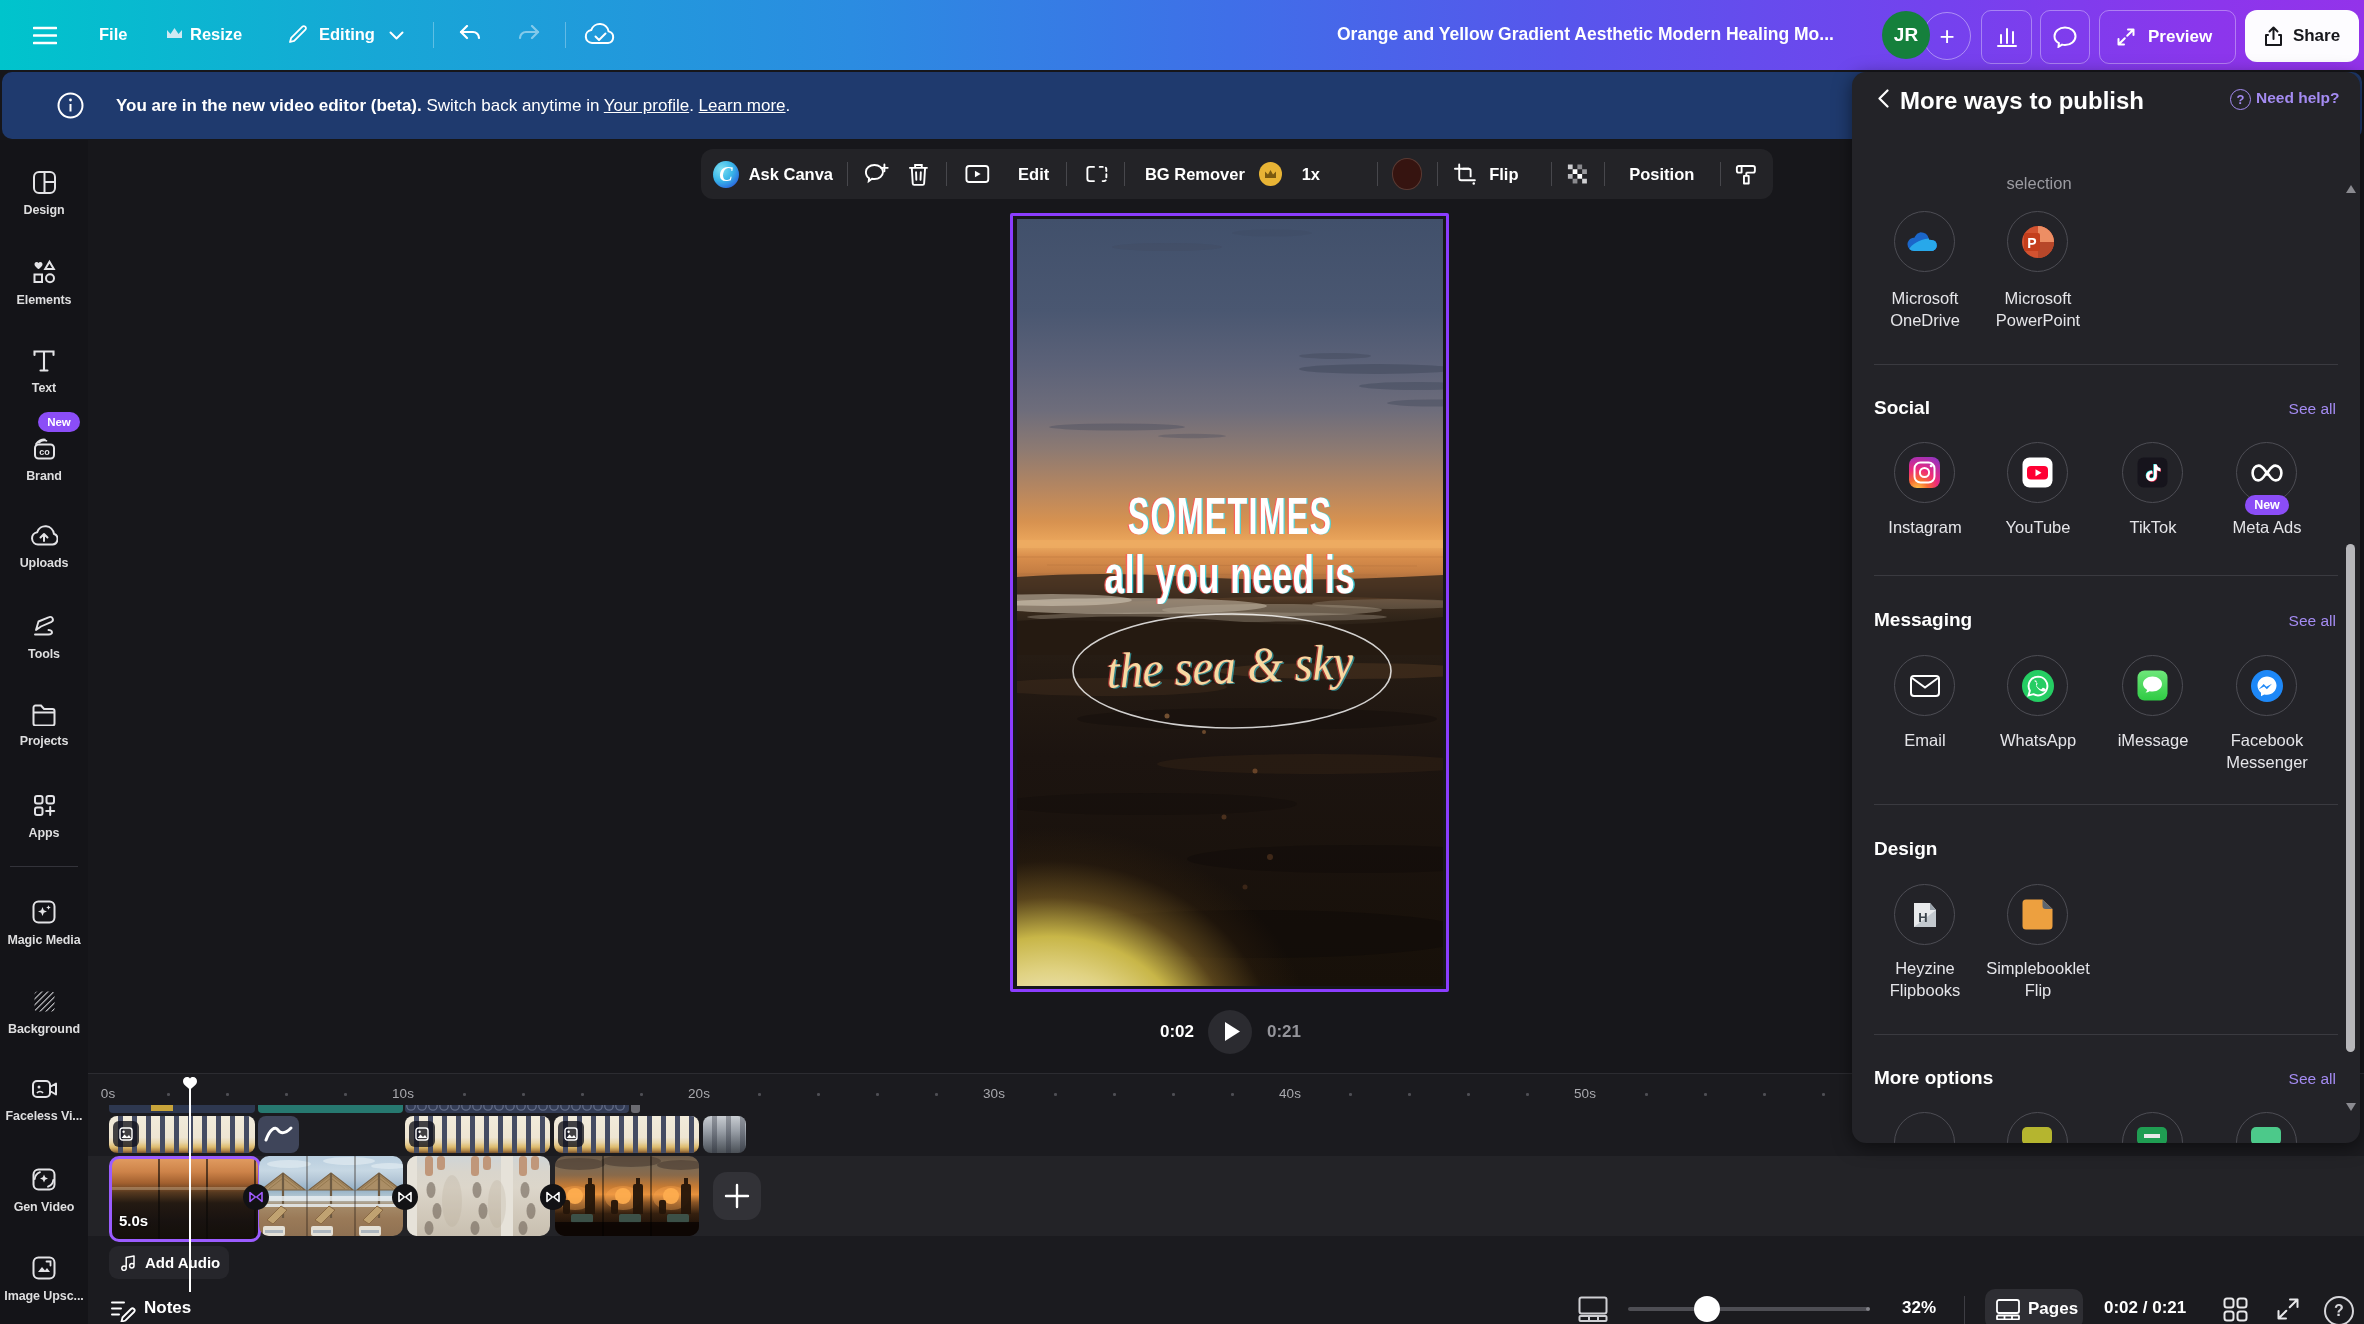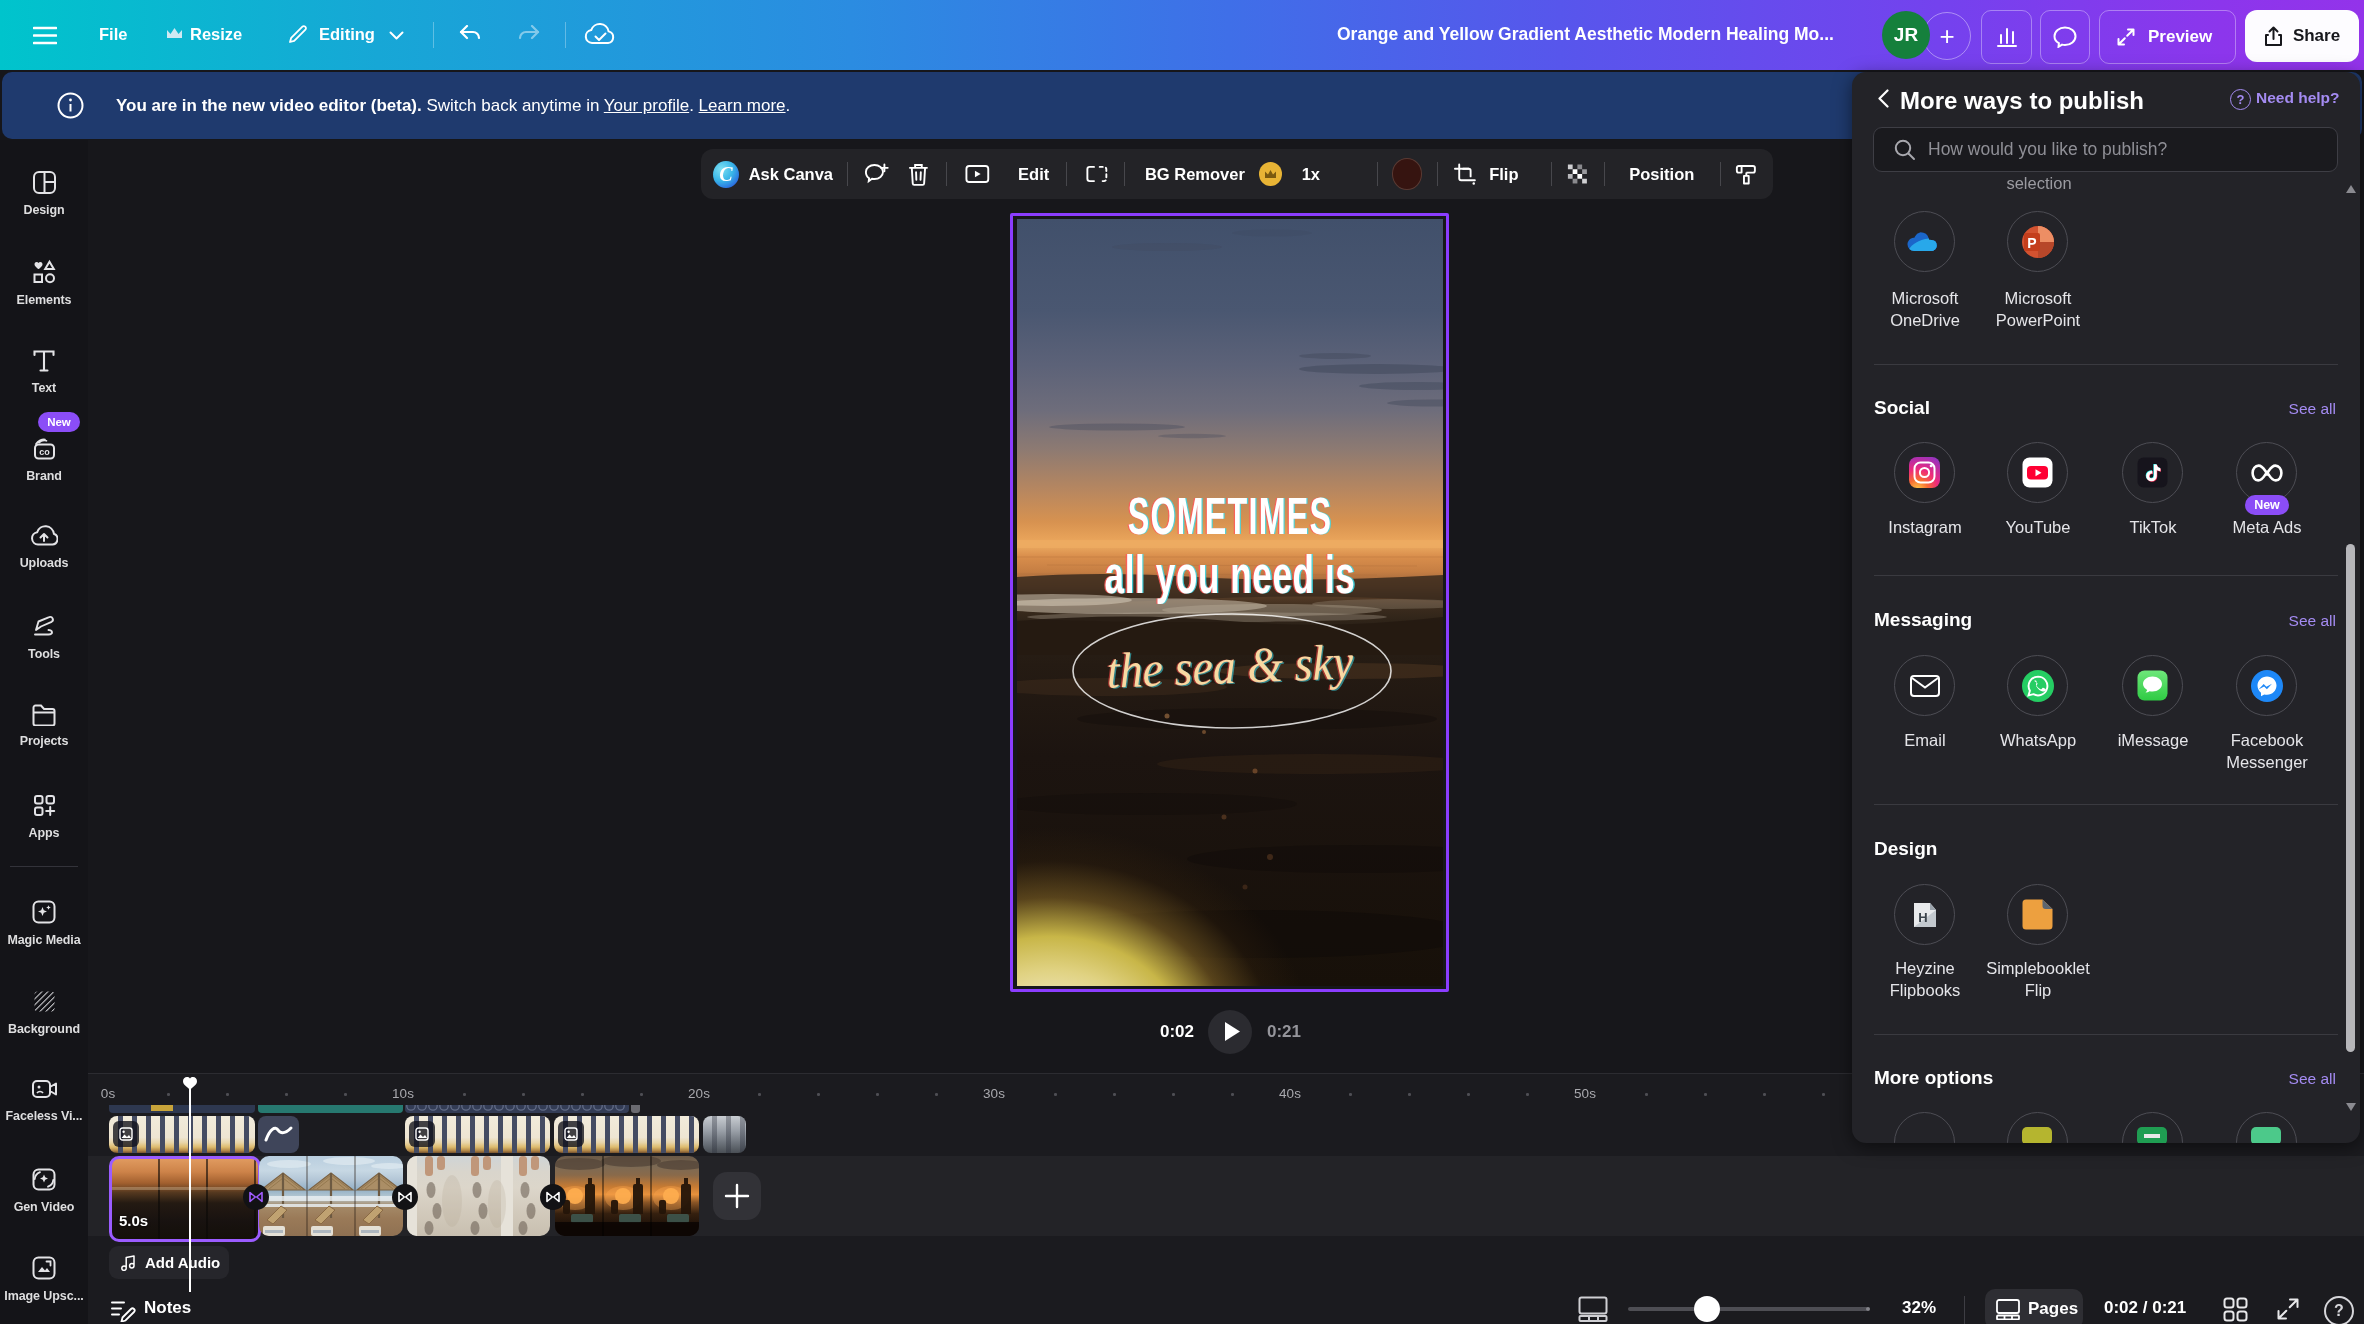--- a/index.html
+++ b/index.html
@@ -691,27 +691,20 @@
 </div>
 
 <div id="panel">
   <svg class="abs" style="left:26px;top:17px" width="11" height="19" viewBox="0 0 11 19">
         <path d="M9.5 1.5l-8 8 8 8" fill="none" stroke="#fff" stroke-width="2.2" stroke-linecap="round" stroke-linejoin="round"></path>
       </svg>
   <div class="abs ph" style="left:48px;top:15px;font-size:24px">More ways to publish</div>
   <div class="abs" style="left:378px;top:17px;width:19px;height:19px;border-radius:50%;border:1.7px solid #a48bf2;color:#a48bf2;font-size:13px;font-weight:700;display:flex;align-items:center;justify-content:center">?</div>
   <div class="abs" style="left:404px;top:17px;color:#a48bf2;font-weight:700;font-size:15.5px">Need help?</div>
 
-  <div class="abs row" style="left:21px;top:55px;width:463px;height:43px;background:#1a1a1e;border:1px solid #3e3e45;border-radius:9px">
-    <svg style="margin-left:20px" width="22" height="22" viewBox="0 0 22 22">
-          <circle cx="9" cy="9" r="7.2" fill="none" stroke="#a8a8ae" stroke-width="2"></circle>
-          <line x1="14.5" y1="14.5" x2="20" y2="20" stroke="#a8a8ae" stroke-width="2" stroke-linecap="round"></line>
-        </svg>
-    <span style="color:#8f8f96;font-size:17.5px;margin-left:12px">How would you like to publish?</span>
-  </div>
 
   <div class="abs" style="left:127px;top:102px;width:120px;text-align:center;color:#9b9ba1;font-size:16.5px">selection</div>
 
   <div class="pcircle" style="left:42px;top:139px">
     <svg width="38" height="25" viewBox="0 0 38 25">
           <path d="M14.5 3.2a8.6 8.6 0 0 1 8.3 6.3l.3 1.2 2.6.2a5.6 5.6 0 0 1 5.1 5.5c0 3-2.5 5.6-5.6 5.6H8.2A6.7 6.7 0 0 1 1.5 15.4c0-3.4 2.6-6.2 5.9-6.6l1-.1.4-1A8.6 8.6 0 0 1 14.5 3.2z" fill="#1b66c9"></path>
           <path d="M22.8 9.5l.3 1.2 2.6.2a5.6 5.6 0 0 1 5.1 5.5c0 3-2.5 5.6-5.6 5.6H8.2a6.7 6.7 0 0 1-4.9-2.1c2-3.9 9.2-9.3 19.5-10.4z" fill="#28a8ea"></path>
         </svg>
   </div>
   <div class="pcircle" style="left:155px;top:139px">

